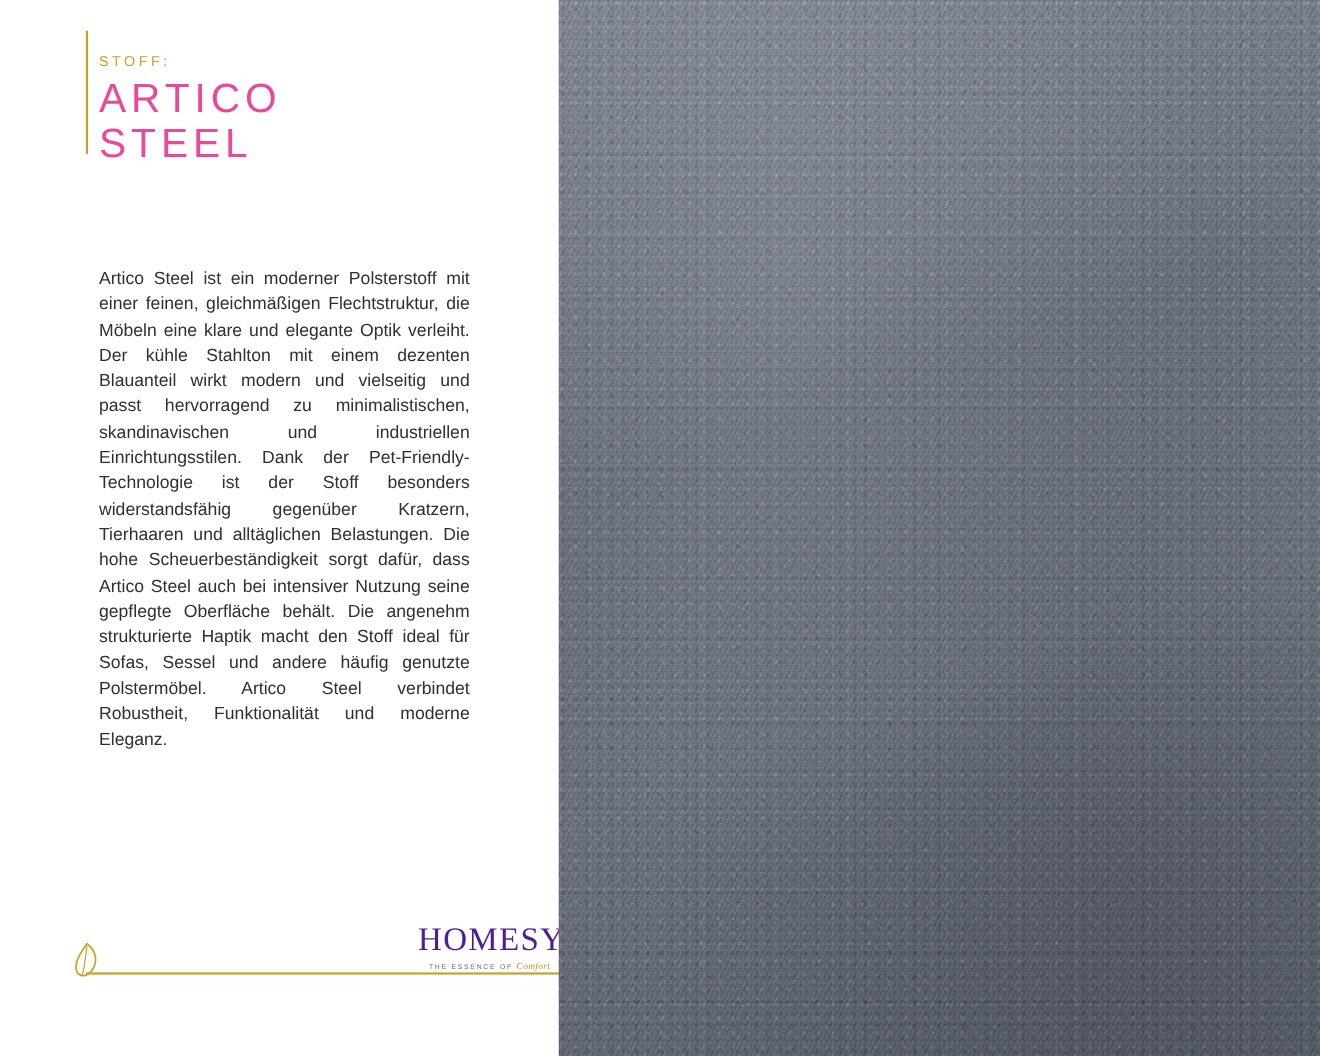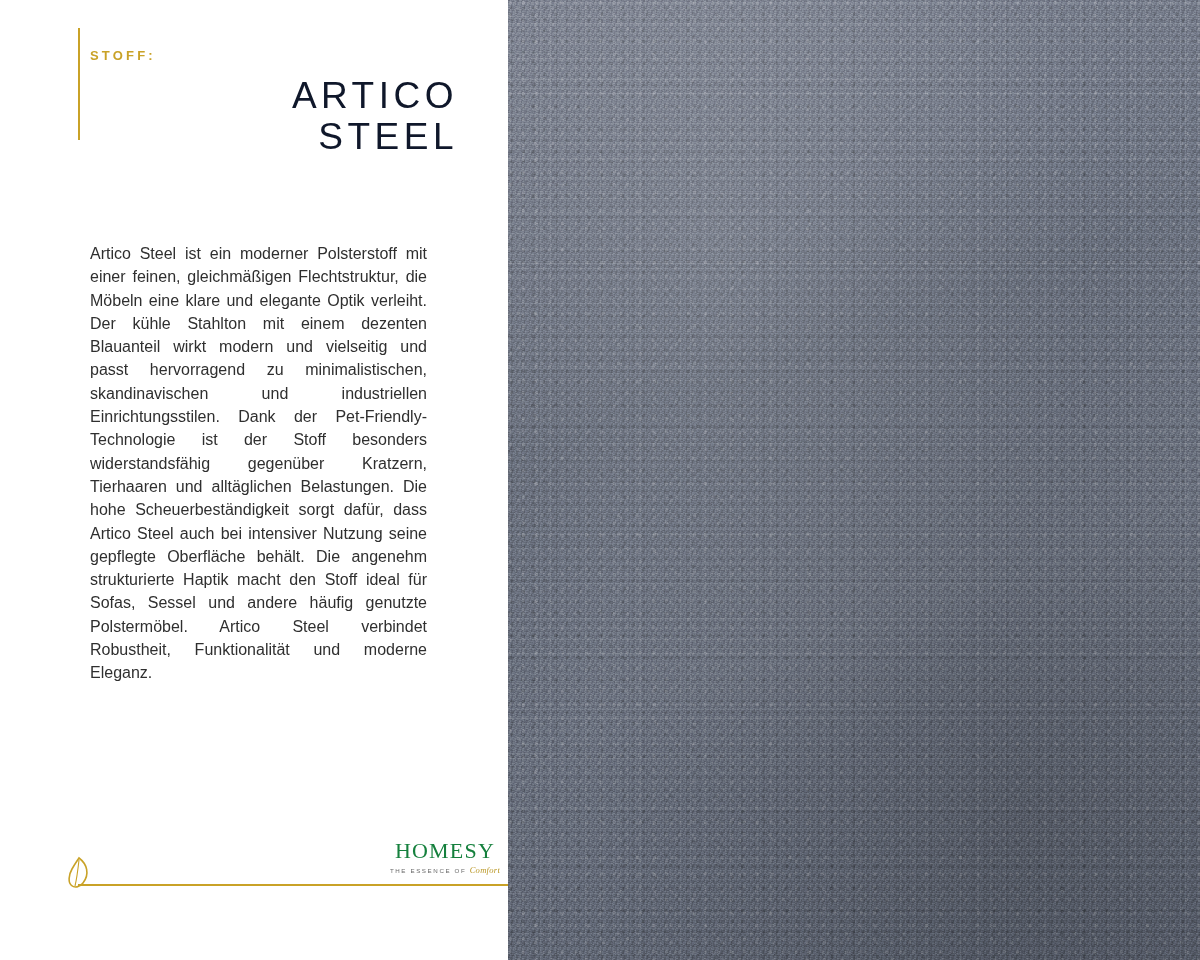--- a/index.html
+++ b/index.html
@@ -45,34 +45,33 @@
   #title-block {
     position: absolute;
     left: 90px;
     top: 48px;
     width: 380px;
   }
   #eyebrow {
     font-size: 13px;
     letter-spacing: 3.2px;
     color: #c9a227;
-    font-weight: 700;
+    font-weight: 400;
     margin: 0 0 6px 0;
     font-family: "Liberation Sans", sans-serif;
   }
   #fabric-name {
     font-size: 37px;
     line-height: 1.12;
     letter-spacing: 4.5px;
-    color: #0f172a;
+    color: #ec4899;
     font-weight: 300;
-    margin: 12px;
+    margin: 0;
     font-family: "Liberation Sans", sans-serif;
     white-space: pre-line;
-    text-align: right;
   }
 
   
   #description {
     position: absolute;
     left: 90px;
     top: 226px;
     width: 337px;
     font-size: 16px;
     line-height: 23.3px;
@@ -102,23 +101,23 @@
   }
 
   #brand {
     position: absolute;
     left: 380px;
     top: 840px;
     width: 130px;
     text-align: center;
   }
   #brand-name {
-    font-size: 22px;
+    font-size: 30px;
     letter-spacing: 1.2px;
-    color: #15803d;
+    color: #4c1d95;
     font-weight: 400;
     font-family: "Liberation Serif", serif;
     margin: 0;
     line-height: 1;
   }
   #brand-tagline {
     margin: 3px 0 0 0;
     font-size: 6.2px;
     letter-spacing: 1.6px;
     color: #6a6a6a;

